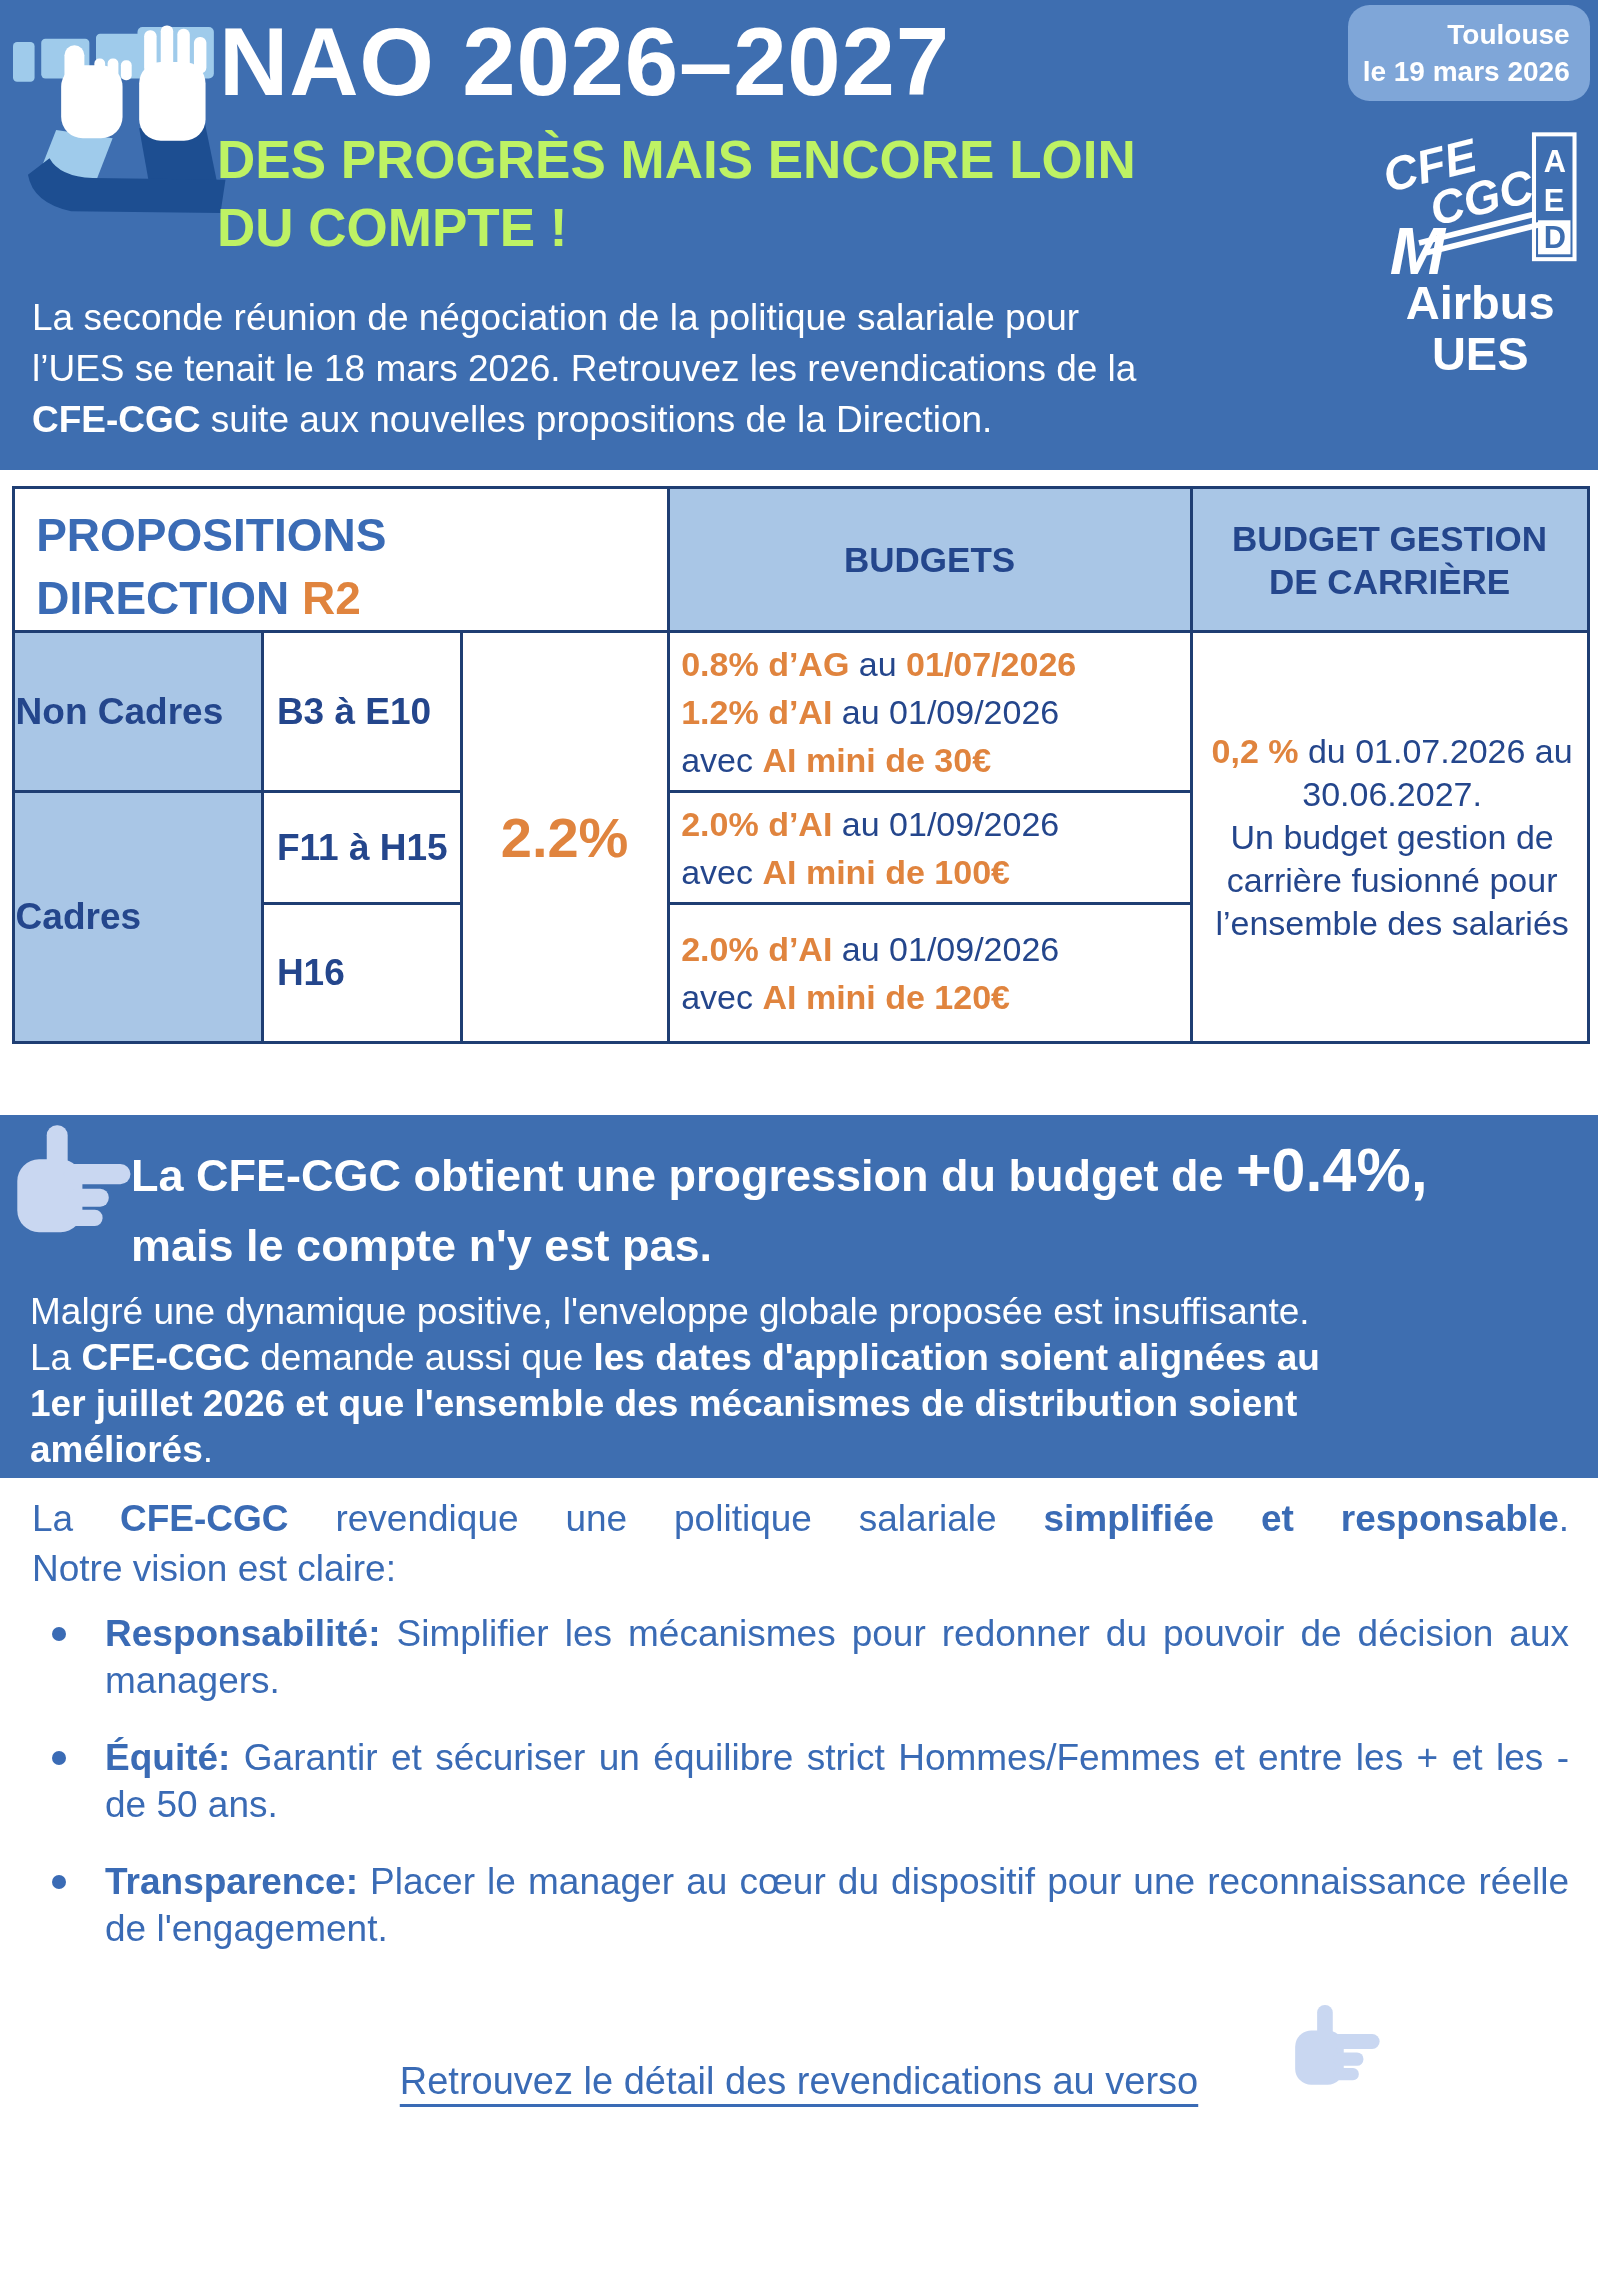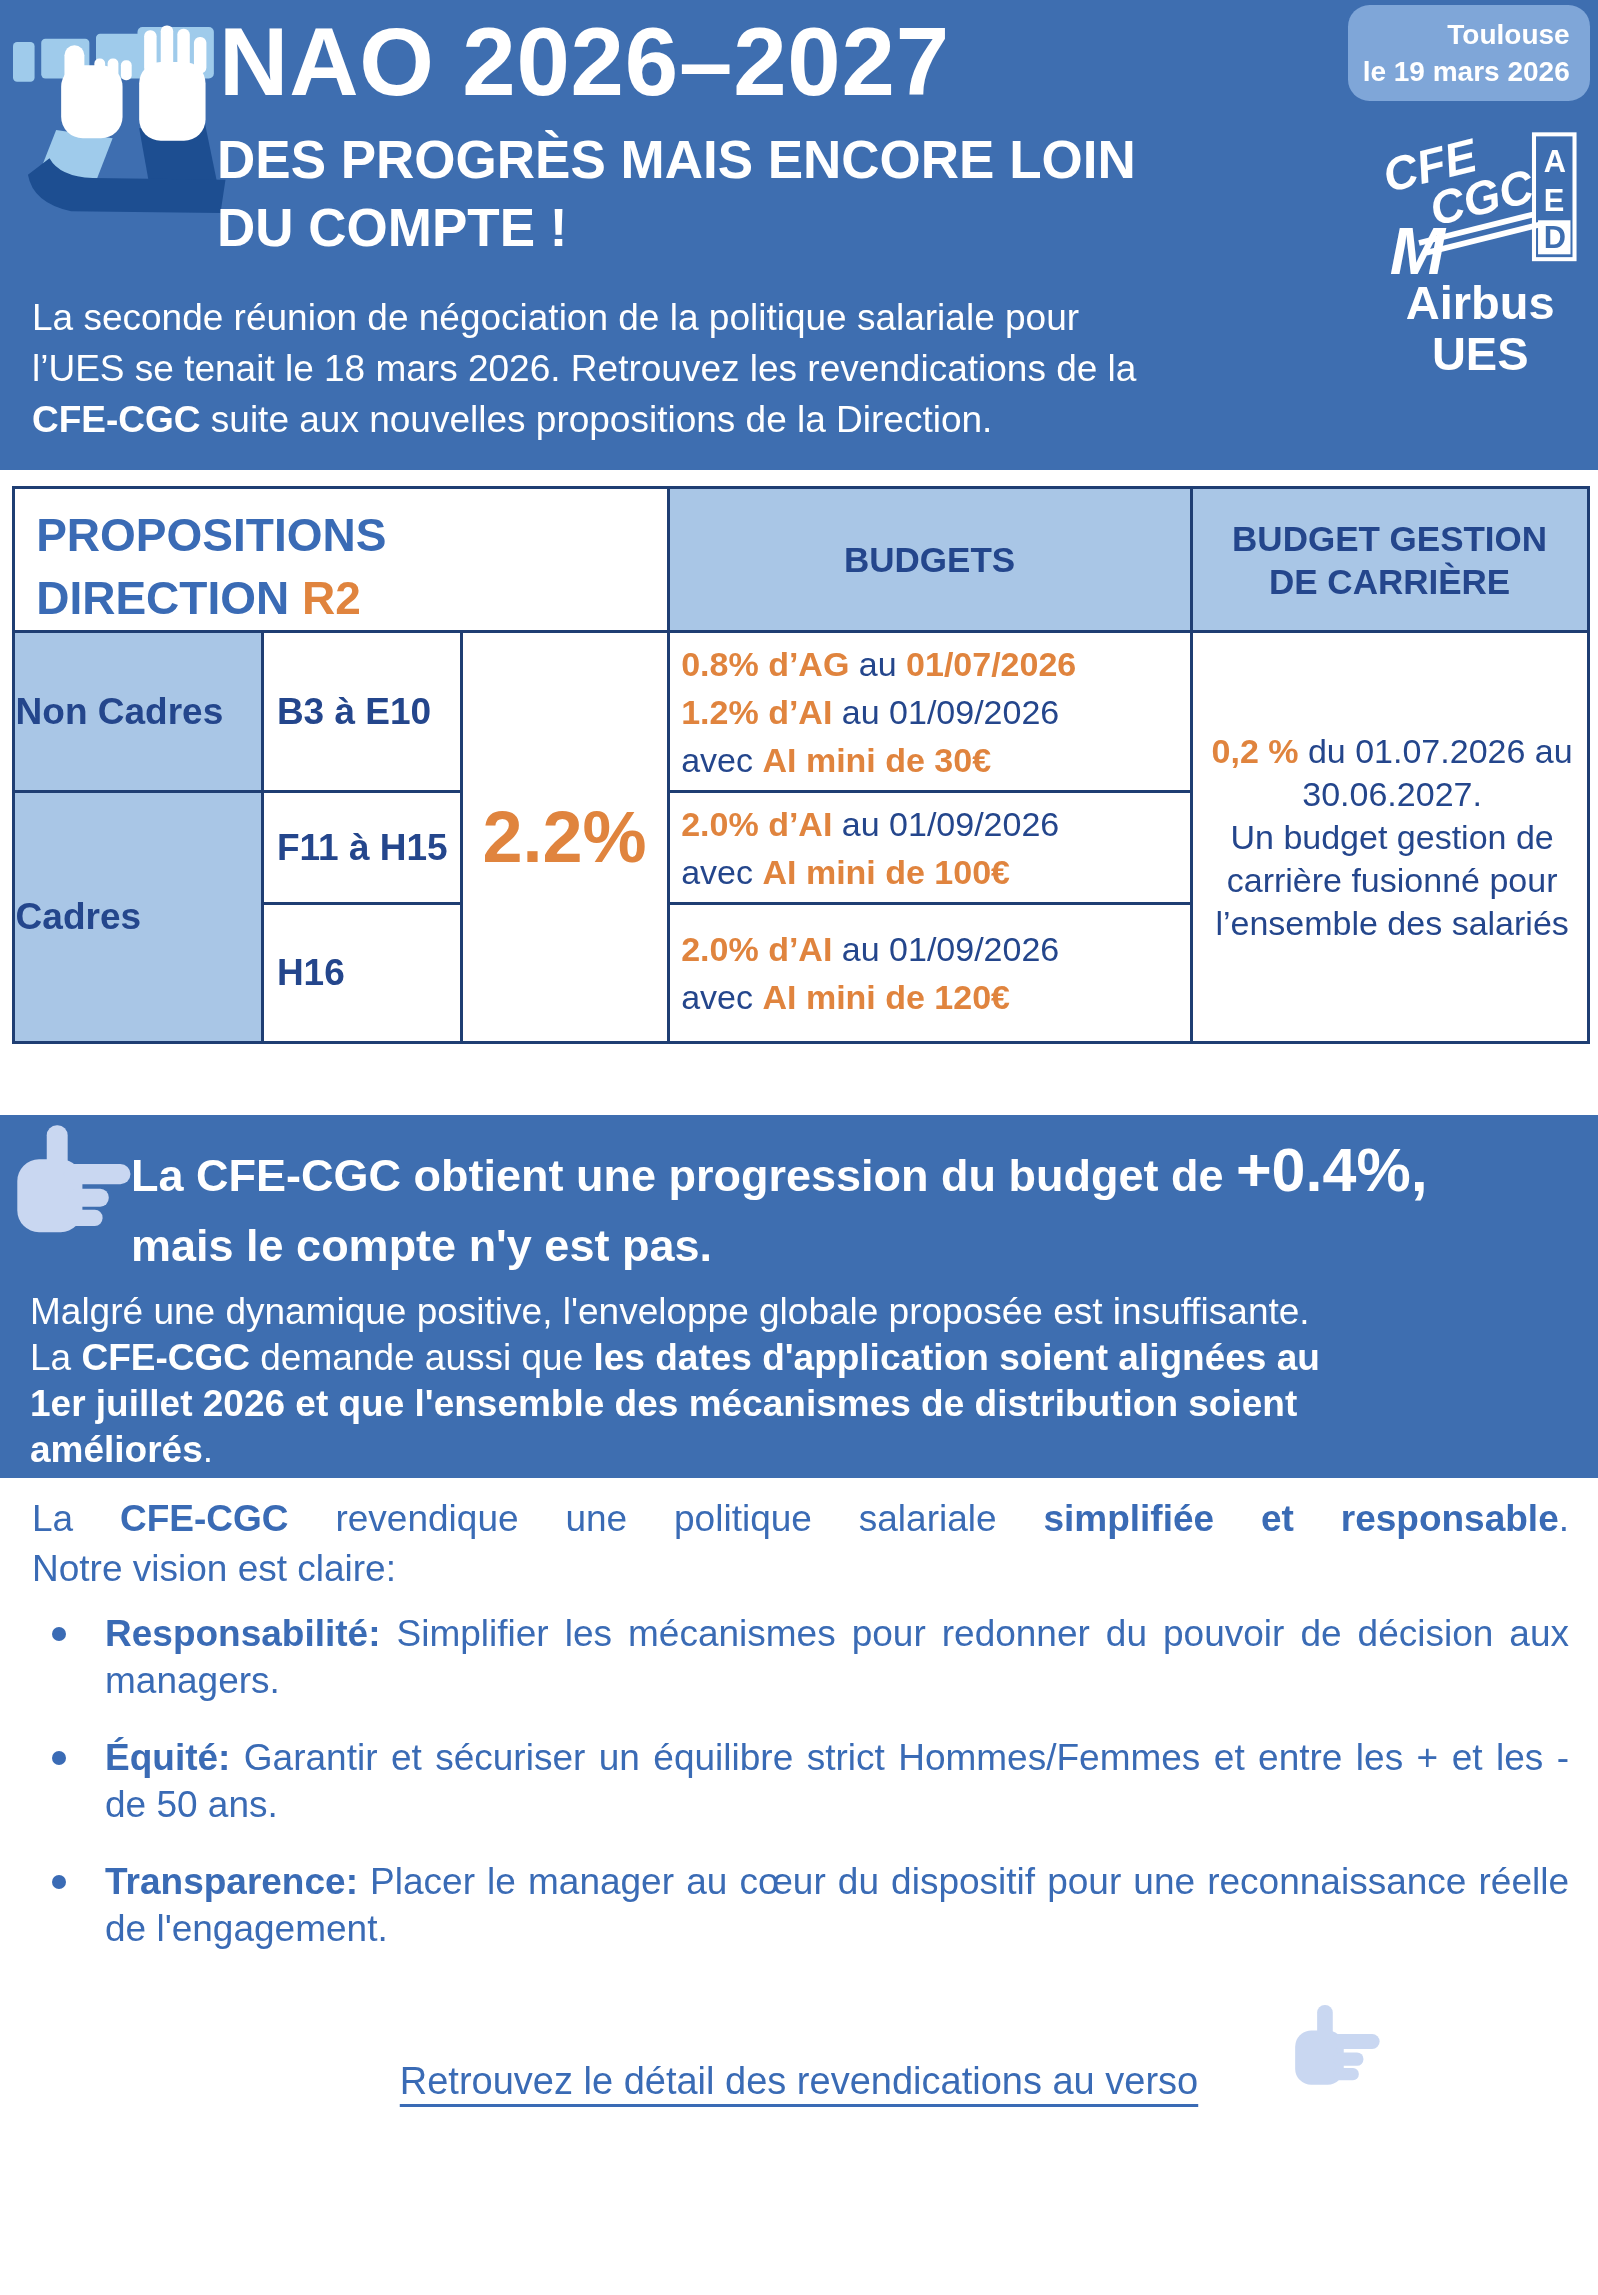--- a/index.html
+++ b/index.html
@@ -11,39 +11,39 @@
   .page{position:relative;width:1598px;height:2295px;background:#fff;overflow:hidden;
         font-family:"Liberation Sans",sans-serif;}
 
   
   .header-band{position:absolute;left:0;top:0;width:100%;height:470px;background:var(--band_blue);}
   .vote-hands{position:absolute;left:13.3px;top:11.6px;width:249px;height:216px;}
   .badge{position:absolute;top:5px;right:8.3px;width:242px;background:var(--badge_blue);
          border-radius:21.6px;color:#fff;font-weight:bold;font-size:28px;line-height:37px;
          text-align:right;padding:10.8px 20px 10.8px 5px;box-sizing:border-box;margin-left:11px;}
   .title{position:absolute;left:219px;top:6.6px;font-size:96px;font-weight:bold;color:#fff;letter-spacing:0.8px;white-space:nowrap;}
-  .subtitle{position:absolute;left:217px;top:126px;font-size:53px;font-weight:bold;color:#ffffff;line-height:68px;white-space:nowrap;}
+  .subtitle{position:absolute;left:217px;top:126px;font-size:53px;font-weight:bold;color:#bef264;line-height:68px;white-space:nowrap;}
   .hintro{position:absolute;left:32px;top:292px;width:1354px;font-size:37px;line-height:51px;
           color:#fff;text-align:justify;}
   .logo-block{position:absolute;right:13.3px;top:123px;width:209px;text-align:center;color:#fff;}
   .logo-block svg{width:195px;height:154px;display:block;margin:0 auto;}
   .logo-org{font-size:47px;font-weight:bold;line-height:51px;}
 
   
   .prop-table{position:absolute;left:11.6px;top:486px;width:1575px;border-collapse:collapse;table-layout:fixed;}
   .prop-table td{border:3.3px solid var(--border_navy);overflow:hidden;}
   .r-head{height:143px;} .r-a{height:158px;} .r-b{height:112px;} .r-c{height:139px;}
   td.corner{vertical-align:top;padding:15px 8.3px 0 21.6px;font-weight:bold;font-size:46px;
             line-height:63px;color:var(--blue_text);background:#fff;}
   td.colhead{background:var(--cell_light_blue);text-align:center;vertical-align:middle;
              font-weight:bold;font-size:35px;line-height:43px;color:var(--navy);}
   td.cat{background:var(--cell_light_blue);text-align:left;vertical-align:middle;
          font-weight:bold;font-size:37px;color:var(--navy);}
   td.grade{padding-left:13.3px;font-weight:bold;font-size:37px;color:var(--navy);background:#fff;}
-  td.rate{text-align:center;vertical-align:middle;font-weight:bold;font-size:72px;color:var(--orange);background:#fff;}
+  td.rate{text-align:center;vertical-align:middle;font-weight:bold;font-size:56px;color:var(--orange);background:#fff;}
   td.budget{padding:6.6px 6.6px 6.6px 11.6px;font-size:34px;line-height:48px;color:var(--navy);background:#fff;}
   td.career{padding:13.3px 10px 13.3px 15px;font-size:34px;line-height:43px;color:var(--navy);
             vertical-align:middle;background:#fff;text-align:center;}
   .o{color:var(--orange);font-weight:bold;}
   .r2{color:var(--orange);}
 
   
   .mid-band{position:absolute;left:0;top:1076px;width:100%;height:363px;background:var(--band_blue);margin-top:39px;}
   .mid-hand{position:absolute;left:8.3px;top:10px;width:124px;height:109px;}
   .mid-heading{position:absolute;left:131px;top:20px;width:1461px;color:#fff;font-weight:bold;

